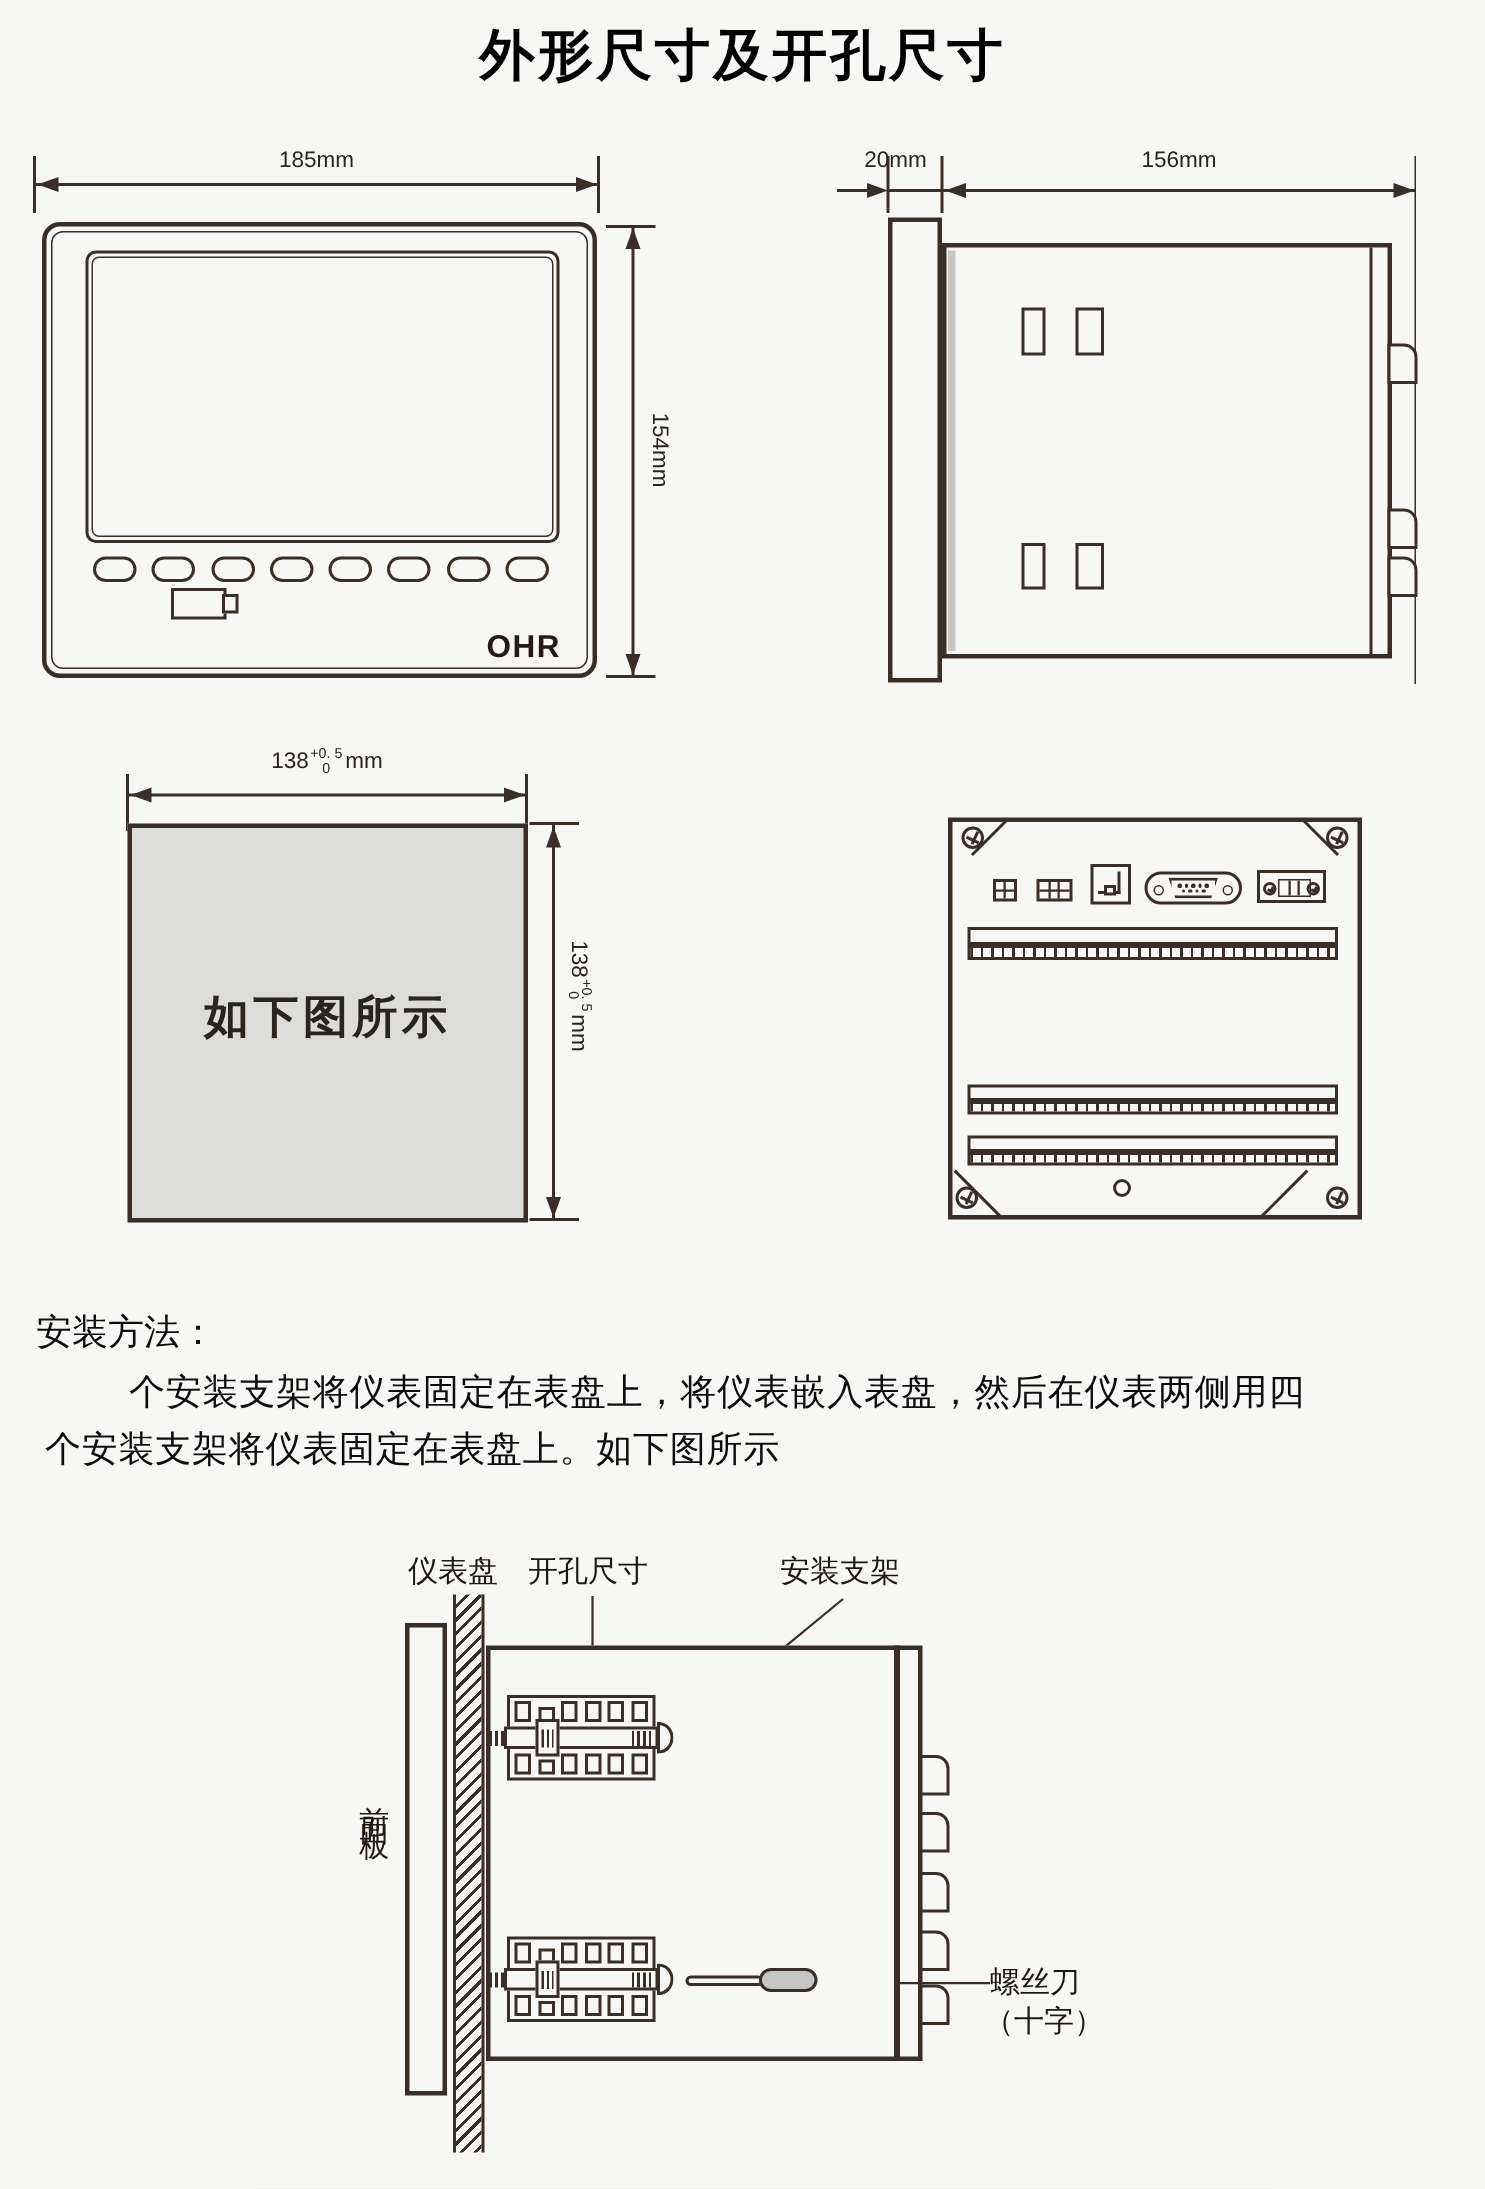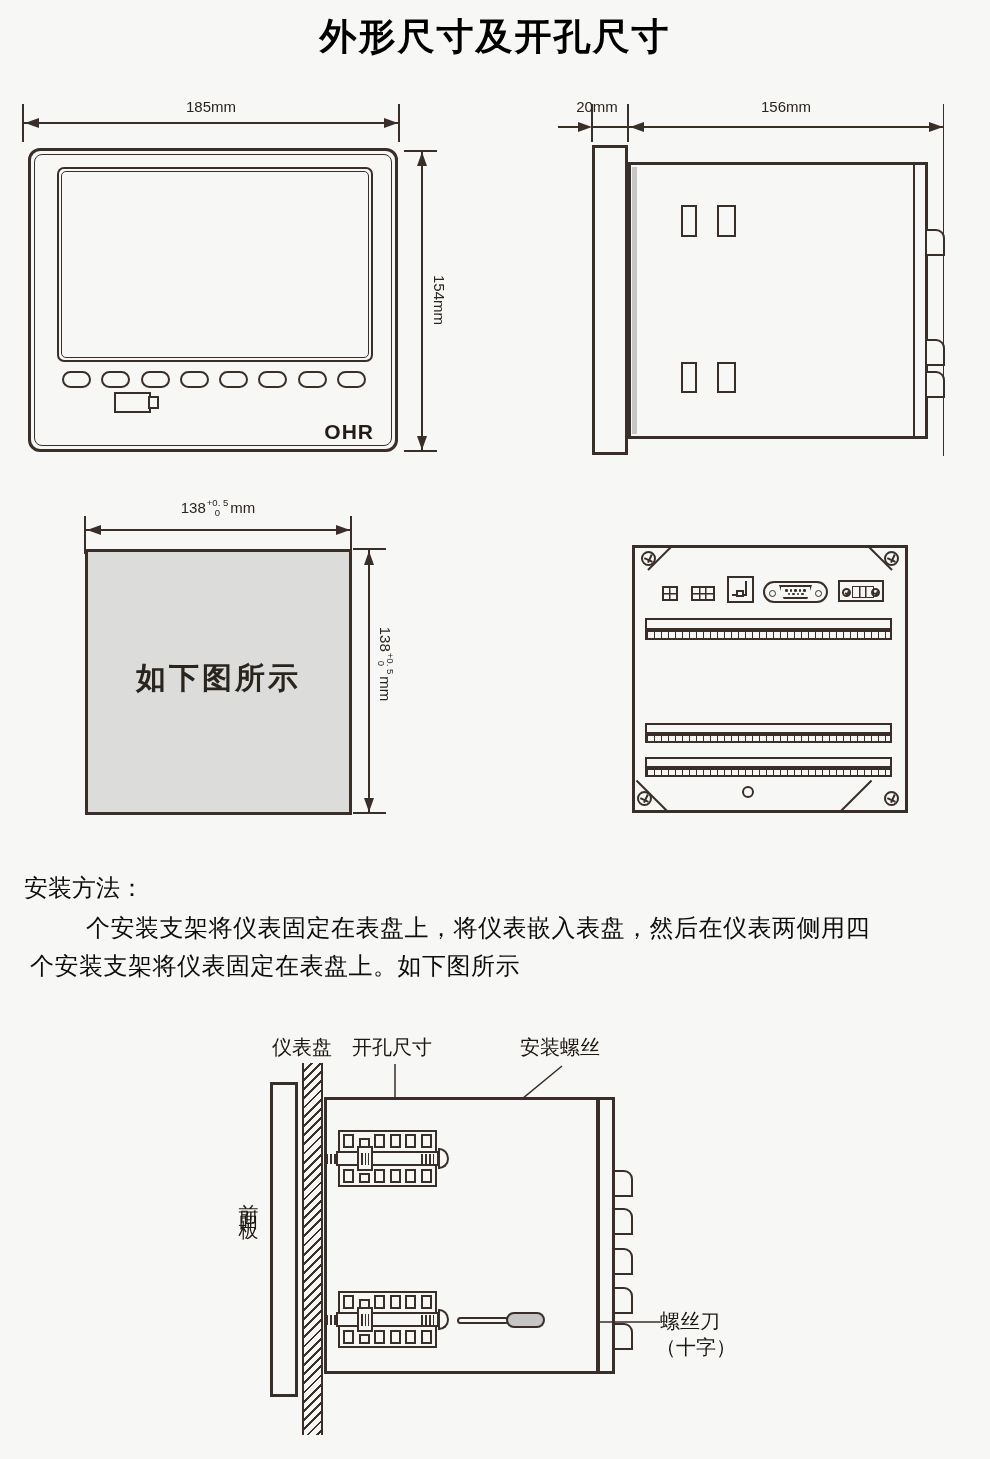--- a/index.html
+++ b/index.html
@@ -211,21 +211,21 @@
 
   <div>
     <svg class="abs" style="left:230px;top:1020px;" width="530" height="440" viewBox="0 0 530 440">
       <line x1="165" y1="44" x2="165" y2="112" stroke="#3a2e28" stroke-width="1.5"></line>
       <line x1="332" y1="46" x2="218" y2="140" stroke="#3a2e28" stroke-width="1.5"></line>
       <line x1="316" y1="302" x2="430" y2="302" stroke="#3a2e28" stroke-width="1.5"></line>
     </svg>
 
     <div class="diaglab" style="left:272px;top:1034px;">仪表盘</div>
     <div class="diaglab" style="left:352px;top:1034px;">开孔尺寸</div>
-    <div class="diaglab" style="left:520px;top:1034px;">安装螺丝</div>
+    <div class="diaglab" style="left:520px;top:1034px;">安装支架</div>
     <div class="diaglab" style="left:236px;top:1188px;writing-mode:vertical-rl;text-orientation:upright;letter-spacing:8px;">前面板</div>
     <div class="diaglab" style="left:660px;top:1308px;">螺丝刀</div>
     <div class="diaglab" style="left:656px;top:1334px;">（十字）</div>
 
     <div class="abs" style="left:270px;top:1082px;width:28px;height:315px;border:3px solid var(--ln);"></div>
     <div class="hatch" style="left:302px;top:1063px;width:21px;height:372px;"></div>
     <div class="abs" style="left:324px;top:1097px;width:276px;height:277px;border:3px solid var(--ln);background:var(--bg);"></div>
     <div class="abs" style="left:596px;top:1097px;width:19px;height:277px;border:3px solid var(--ln);"></div>
     <div class="tab" style="left:613px;top:1170px;"></div>
     <div class="tab" style="left:613px;top:1208px;"></div>

